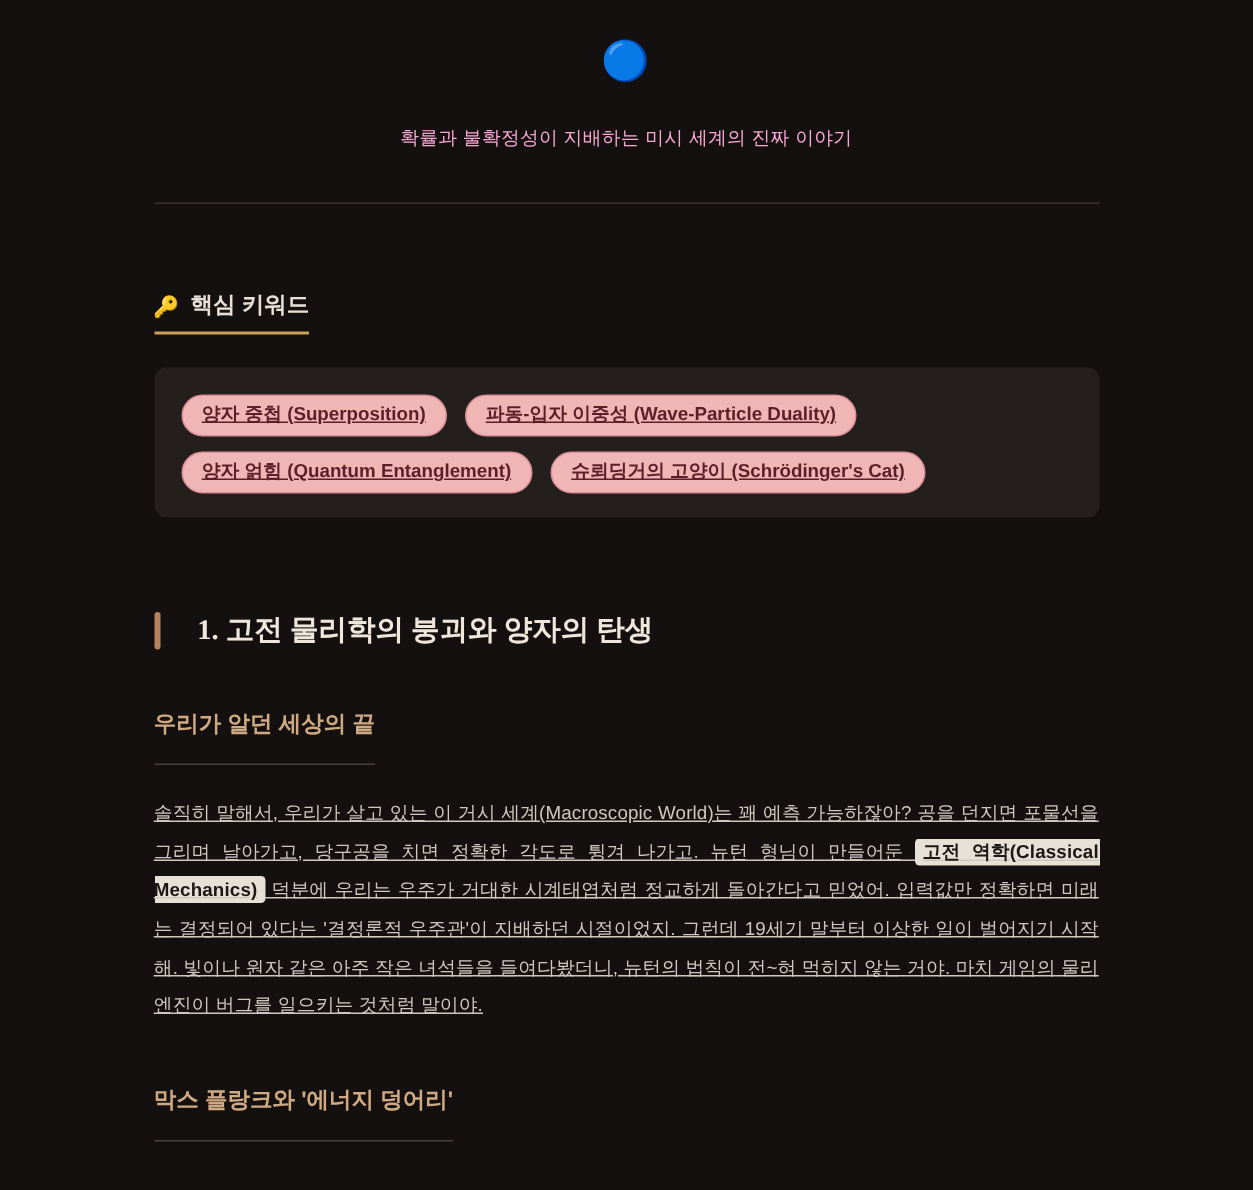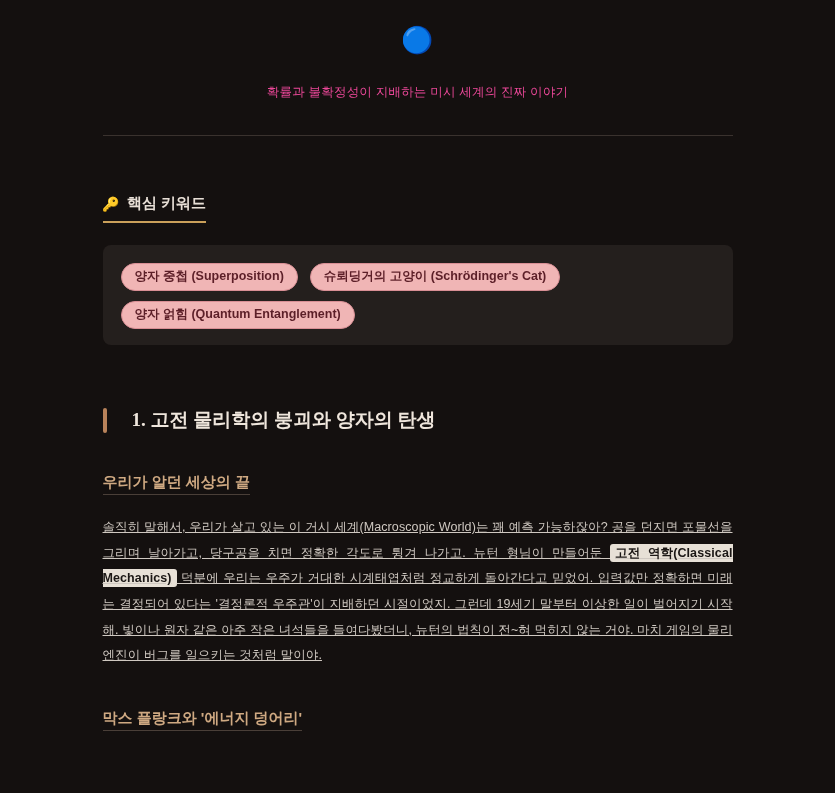--- a/index.html
+++ b/index.html
@@ -44,21 +44,21 @@
   }
   .title-emoji {
     font-size: 26px;
     line-height: 1;
     display: inline-block;
     filter: saturate(1.2);
   }
   .doc-subtitle {
     text-align: center;
     font-size: 12.5px;
-    color: #ec4899;
+    color: #f9a8d4;
     margin-top: 28px;
     letter-spacing: 0.2px;
   }
   .header-rule {
     height: 1px;
     background: #3a322e;
     margin: 34px 0 0 0;
   }
 
   
@@ -89,20 +89,21 @@
     display: inline-block;
     background: #f0b5b5;
     color: #5c1f28;
     border: 1px solid #d98f95;
     border-radius: 14px;
     padding: 5px 13px 6px 13px;
     font-size: 12.5px;
     font-weight: bold;
     white-space: nowrap;
     line-height: 1.2;
+    text-decoration: underline;
   }
 
   
   .sec-heading {
     display: flex;
     align-items: center;
     gap: 25px;
     margin: 62px 0 0 0;
     font-family: "Liberation Serif", serif;
     font-size: 19px;
@@ -117,21 +118,21 @@
     flex: none;
   }
 
   
   .sub-heading {
     display: inline-block;
     margin: 40px 0 0 0;
     font-size: 15px;
     font-weight: bold;
     color: #cfa982;
-    padding-bottom: 2px;
+    padding-bottom: 17px;
     border-bottom: 1px solid #4a3f38;
   }
 
   p.body-text {
     font-size: 12.5px;
     line-height: 2.05;
     color: #cfc8c1;
     margin: 20px 0 0 0;
     text-align: justify;
     letter-spacing: 0.1px;
@@ -162,22 +163,23 @@
 
     <div>
       <div class="kw-heading">
         <span class="kw-emoji">🔑</span>
         <span>핵심 키워드</span>
       </div>
 
       <div class="kw-box">
         <div class="kw-row">
           <span class="kw-chip">양자 중첩 (Superposition)</span>
+          <span class="kw-chip">파동-입자 이중성 (Wave-Particle Duality)</span>
+          <span class="kw-chip">양자 얽힘 (Quantum Entanglement)</span>
           <span class="kw-chip">슈뢰딩거의 고양이 (Schrödinger's Cat)</span>
-          <span class="kw-chip">양자 얽힘 (Quantum Entanglement)</span>
         </div>
       </div>
     </div>
 
     <div class="sec-heading">
       <span class="sec-bar"></span>
       <span>1. 고전 물리학의 붕괴와 양자의 탄생</span>
     </div>
 
     <div class="sub-heading">우리가 알던 세상의 끝</div>

